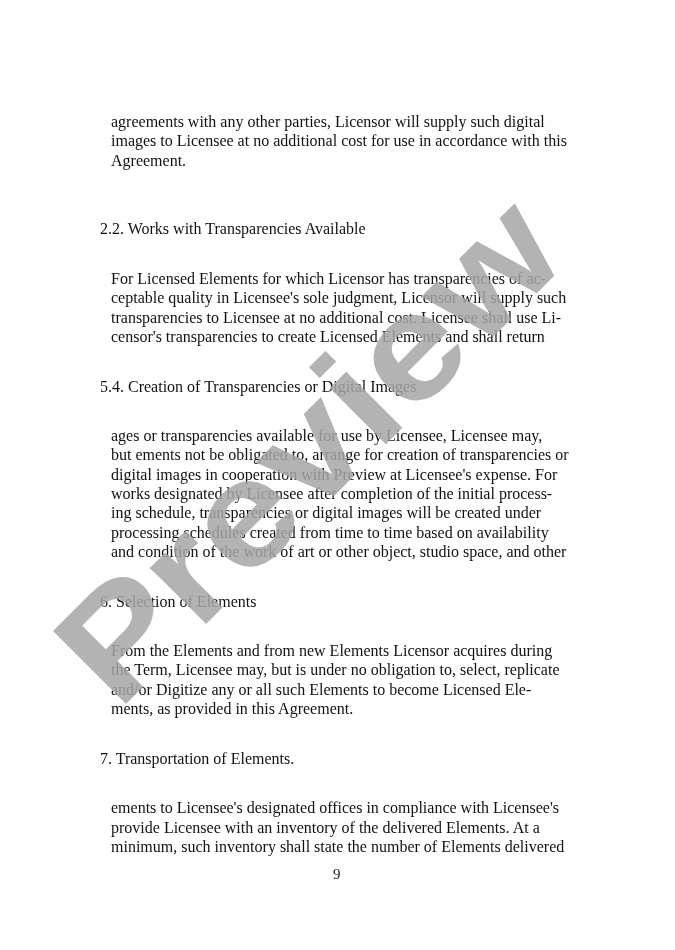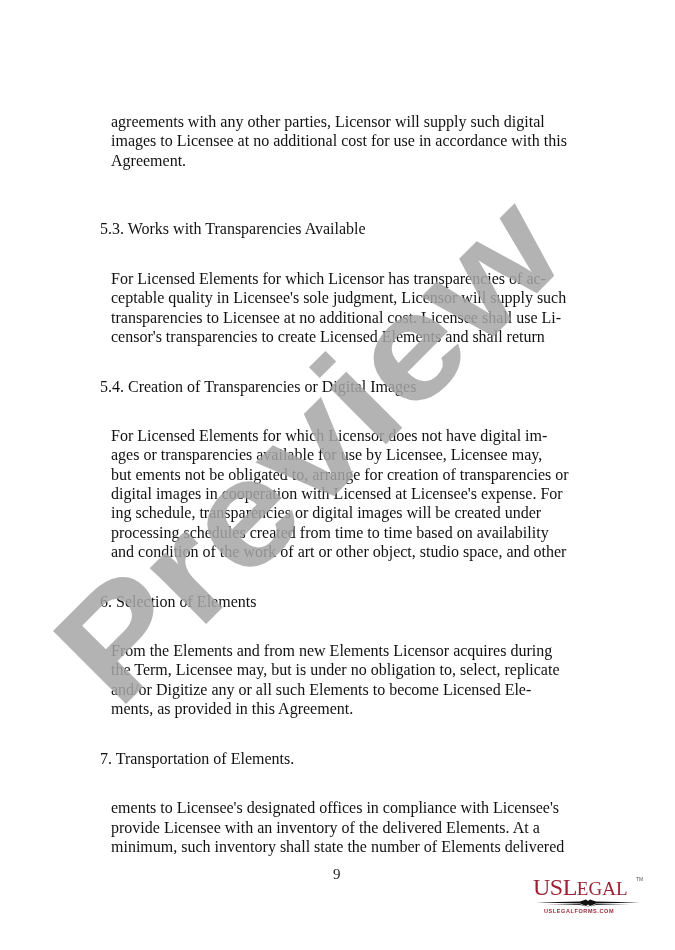--- a/index.html
+++ b/index.html
@@ -58,39 +58,39 @@
 
   <div class="content">
 
     <p>
       <span class="line">agreements with any other parties, Licensor will supply such digital</span>
       <span class="line">images to Licensee at no additional cost for use in accordance with this</span>
       <span class="line">Agreement.</span>
     </p>
     <div class="gap2"></div>
 
-    <span class="heading">5.3. Works with Transparencies Available</span>
+    <span class="heading">2.2. Works with Transparencies Available</span>
     <div class="gap1"></div>
 
     <p>
       <span class="line">For Licensed Elements for which Licensor has transparencies of ac-</span>
       <span class="line">ceptable quality in Licensee's sole judgment, Licensor will supply such</span>
       <span class="line">transparencies to Licensee at no additional cost. Licensee shall use Li-</span>
       <span class="line">censor's transparencies to create Licensed Elements and shall return</span>
     </p>
     <div class="gap1"></div>
 
     <span class="heading">5.4. Creation of Transparencies or Digital Images</span>
     <div class="gap1"></div>
 
     <p>
-      <span class="line">For Licensed Elements for which Licensor does not have digital im-</span>
       <span class="line">ages or transparencies available for use by Licensee, Licensee may,</span>
       <span class="line">but ements not be obligated to, arrange for creation of transparencies or</span>
-      <span class="line">digital images in cooperation with Licensed at Licensee's expense. For</span>
+      <span class="line">digital images in cooperation with Preview at Licensee's expense. For</span>
+      <span class="line">works designated by Licensee after completion of the initial process-</span>
       <span class="line">ing schedule, transparencies or digital images will be created under</span>
       <span class="line">processing schedules created from time to time based on availability</span>
       <span class="line">and condition of the work of art or other object, studio space, and other</span>
     </p>
     <div class="gap1"></div>
 
     <span class="heading">6. Selection of Elements</span>
     <div class="gap1"></div>
 
     <p>
@@ -112,25 +112,14 @@
   </div>
 
   <div class="watermark">
     <svg width="675" height="950" viewBox="0 0 675 950">
       <text id="wm-text" x="0" y="0" transform="translate(118,712) rotate(-45)" font-family="Liberation Sans, DejaVu Sans, sans-serif" font-weight="bold" font-size="150" textLength="640" lengthAdjust="spacingAndGlyphs" fill="#a6a6a6" fill-opacity="0.85">Preview</text>
     </svg>
   </div>
 
   <div class="page-number">9</div>
 
-  <div class="logo">
-    <div class="logo-main" style="color: rgb(155, 35, 53);">
-      <span>US</span><span>L</span><span class="small-caps">EGAL</span>
-    </div>
-    <div class="logo-tm">TM</div>
-    <svg class="logo-wing" width="104" height="8" viewBox="0 0 104 8">
-      <path d="M0 3.5 L44 2.5 L50 0.5 L52 2 L54 0.5 L60 2.5 L104 3.5 L60 4.5 L54 7 L52 5.5 L50 7 L44 4.5 Z" fill="#111111"></path>
-      <path d="M10 5.5 L44 5 L50 7.5 L54 7.5 L60 5 L94 5.5 L60 6 L52 8 L44 6 Z" fill="#333333"></path>
-    </svg>
-    <div class="logo-url" style="color: rgb(155, 35, 53);">USLEGALFORMS.COM</div>
-  </div>
 
 </div>
 
 </body></html>

